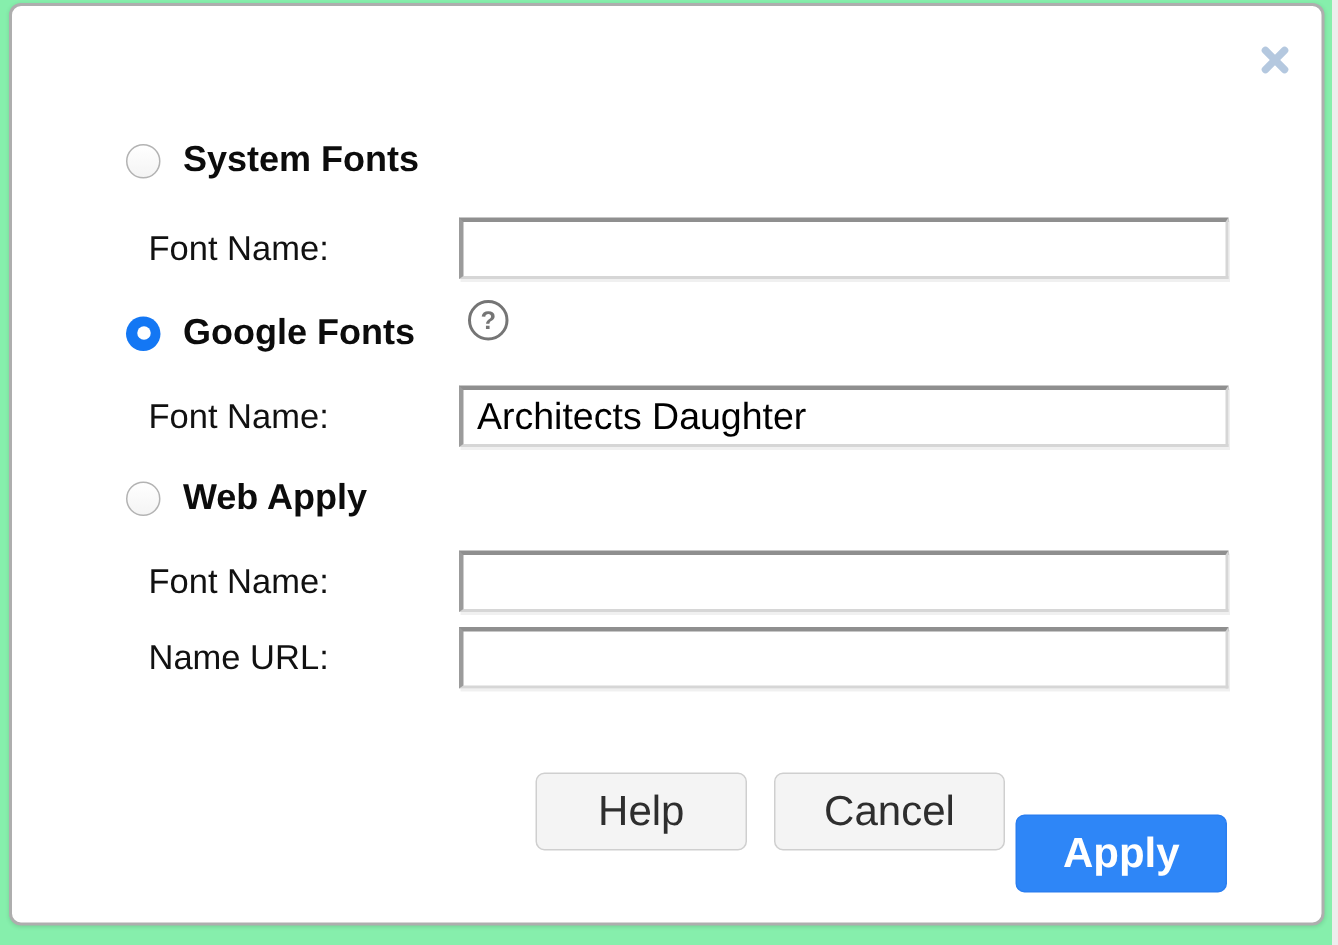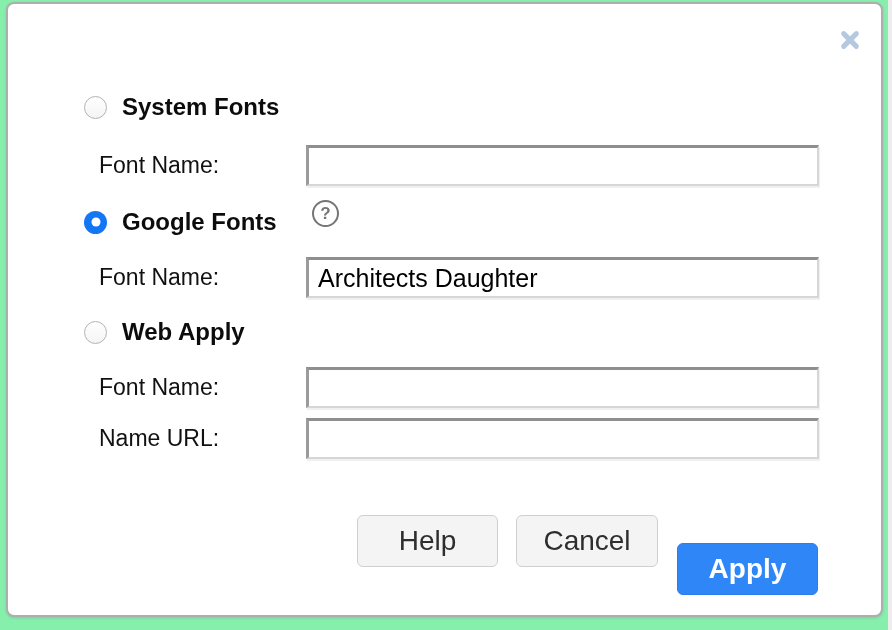--- a/index.html
+++ b/index.html
@@ -116,21 +116,21 @@
     color: #2e2e2e;
     font-weight: 500;
   }
   .btn-primary {
     background: #2e86f7;
     border: 1px solid #2a7ef0;
     color: #ffffff;
     font-weight: bold;
   }
   .btn-help   { left: 349px; width: 141px; }
-  .btn-cancel { left: 508px; width: 142px; }
+  .btn-cancel { left: 508px; width: 154px; }
   .btn-apply  { left: 669px; width: 141px; margin-top: 28px; }
 </style>
 </head>
 <body>
 
 <div class="page">
   <div class="page-edge"></div>
 
   <div class="dialog">
 

